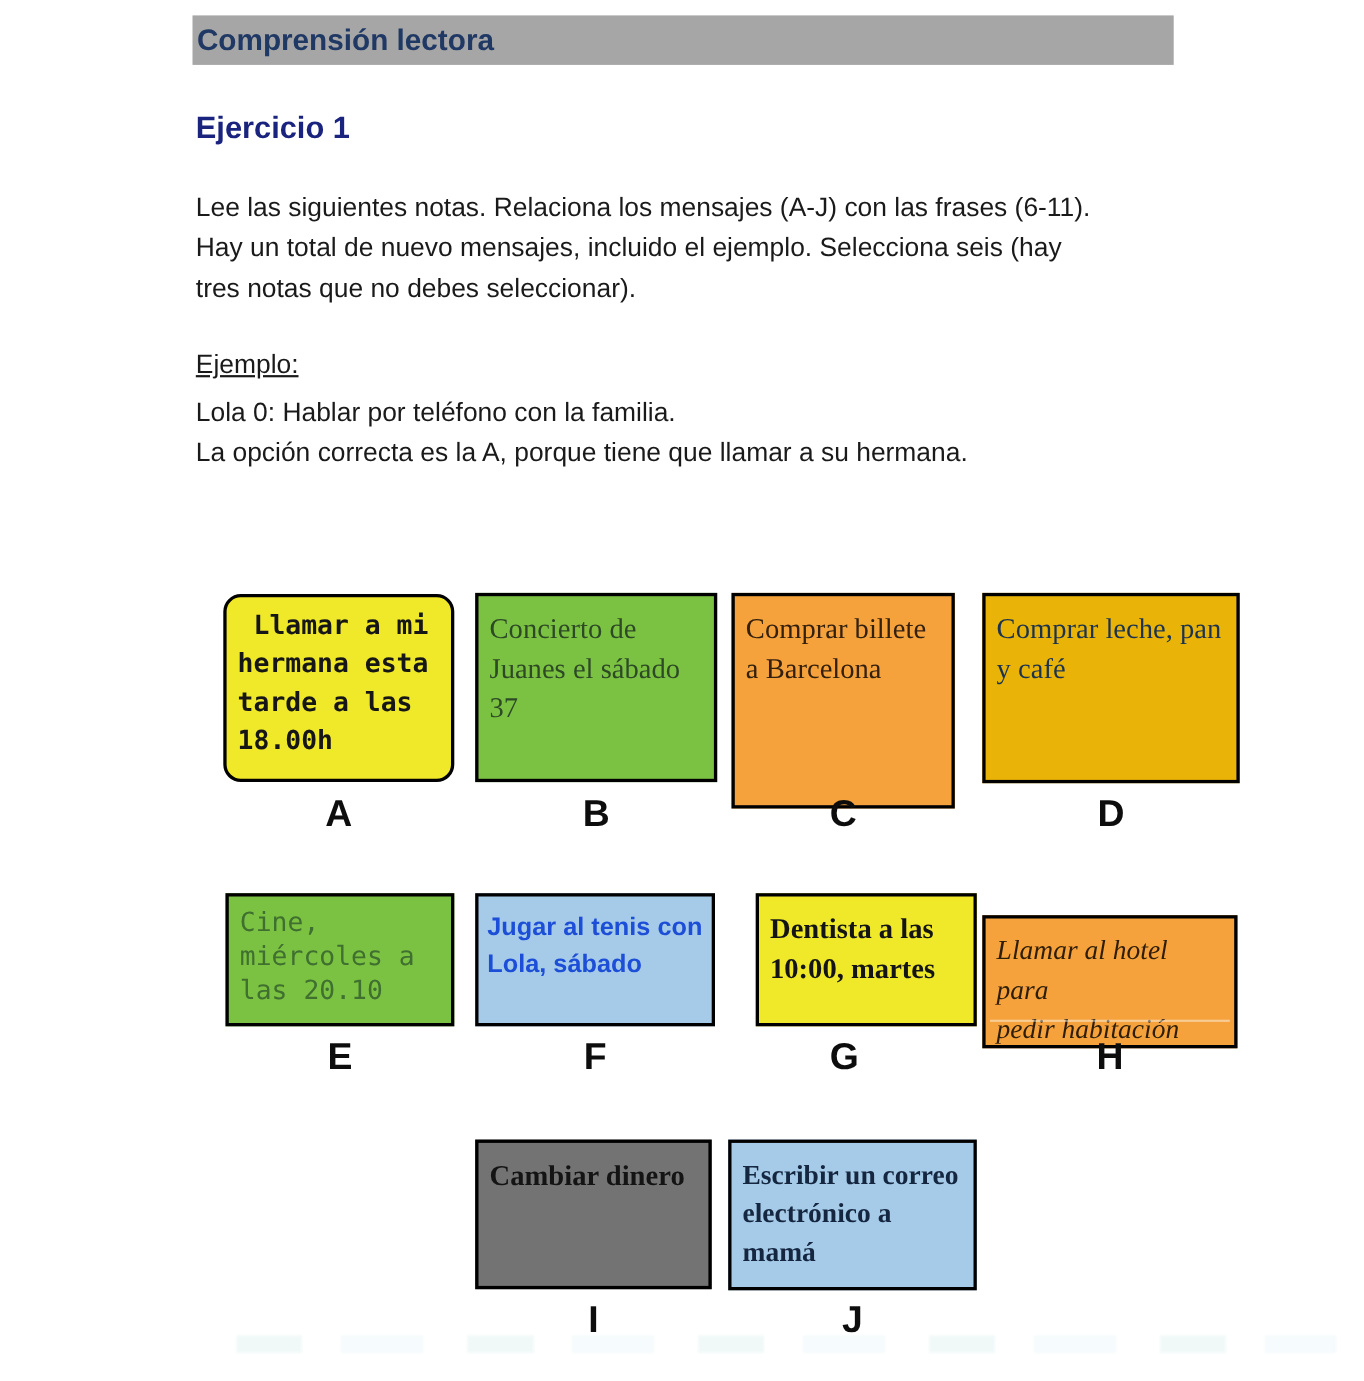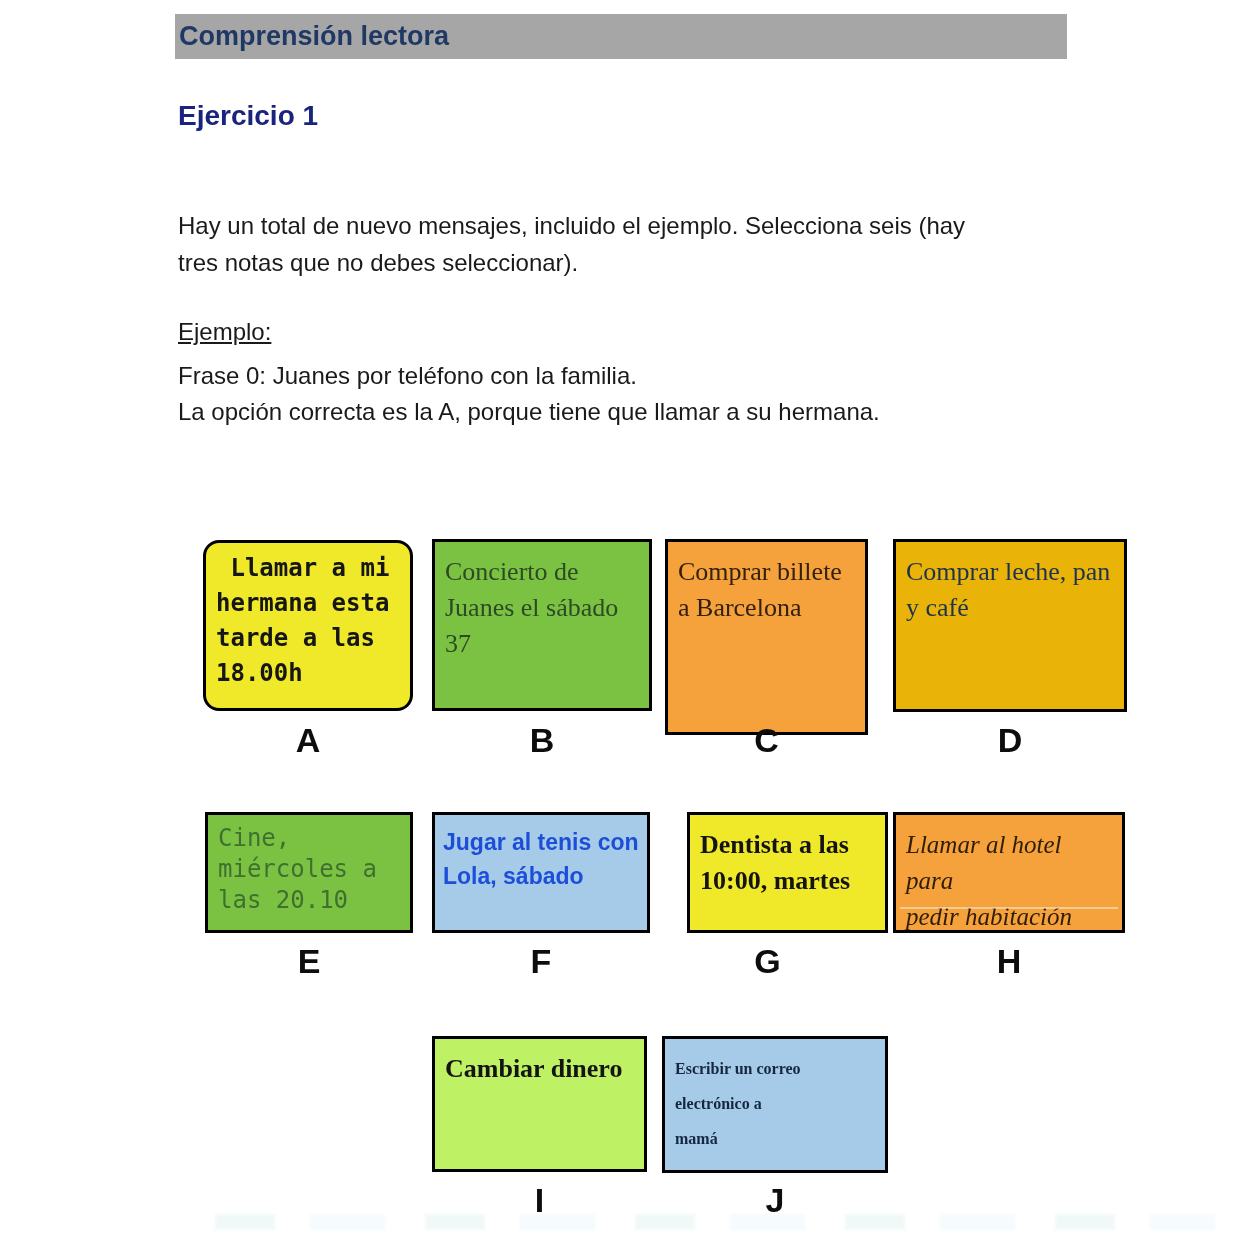--- a/index.html
+++ b/index.html
@@ -36,21 +36,21 @@
   
   .cA{left:203px;top:540px;width:210px;height:171px;}
   .cB{left:432px;top:539px;width:220px;height:172px;}
   .cC{left:665px;top:539px;width:203px;height:196px;}
   .cD{left:893px;top:539px;width:234px;height:173px;}
   .cE{left:205px;top:812px;width:208px;height:121px;}
   .cF{left:432px;top:812px;width:218px;height:121px;}
   .cG{left:667px;top:812px;width:201px;height:121px;margin-left:20px;}
   .cH{left:893px;top:812px;width:232px;height:121px;}
   .cI{left:432px;top:1036px;width:215px;height:136px;}
-  .cJ{left:662px;top:1036px;width:226px;height:137px;font-size:16px;line-height:35px;}
+  .cJ{left:662px;top:1036px;width:226px;height:137px;font-size:25px;line-height:35px;}
   .cH::after{content:"";position:absolute;left:4px;right:4px;top:92px;height:2px;background:rgba(255,255,255,0.45);}
   
   .card-label{
     position:absolute;text-align:center;font-size:34px;font-weight:bold;color:#0d0d0d;
     font-family:"Liberation Sans",sans-serif;line-height:41px;
   }
   .lA{left:203px;top:720px;width:210px;}
   .lB{left:432px;top:720px;width:220px;}
   .lC{left:665px;top:720px;width:203px;}
   .lD{left:893px;top:720px;width:234px;}
@@ -74,25 +74,26 @@
 <body>
 
 <div class="page">
 
   <div class="header-bar" style="background-color: rgb(166, 166, 166);">
     <span style="color: rgb(31, 56, 100);">Comprensión lectora</span>
   </div>
 
   <div class="exercise-title" style="color: rgb(26, 35, 126);">Ejercicio 1</div>
 
+  <div class="instr instr-1">Lee las siguientes notas. Relaciona los mensajes (A-J) con las frases (6-11).</div>
   <div class="instr instr-2">Hay un total de nuevo mensajes, incluido el ejemplo. Selecciona seis (hay</div>
   <div class="instr instr-3">tres notas que no debes seleccionar).</div>
 
   <div class="example-label">Ejemplo:</div>
-  <div class="example-line1">Frase 0: Juanes por teléfono con la familia.</div>
+  <div class="example-line1">Lola 0: Hablar por teléfono con la familia.</div>
   <div class="example-line2">La opción correcta es la A, porque tiene que llamar a su hermana.</div>
 
   <div class="card cA f-monob" style="background-color: rgb(240, 233, 42); color: rgb(22, 22, 22);"> Llamar a mi
 hermana esta
 tarde a las
 18.00h</div>
   <div class="card cB f-serif" style="background-color: rgb(124, 194, 66); color: rgb(45, 74, 38);">Concierto de
 Juanes el sábado
 37</div>
   <div class="card cC f-serif" style="background-color: rgb(245, 162, 60); color: rgb(51, 32, 14);">Comprar billete
@@ -104,28 +105,28 @@
   <div class="card-label lC">C</div>
   <div class="card-label lD">D</div>
 
   <div class="card cE f-mono" style="background-color: rgb(124, 194, 66); color: rgb(63, 112, 48);">Cine,
 miércoles a
 las 20.10</div>
   <div class="card cF f-sans" style="background-color: rgb(166, 203, 232); color: #1d4ed8;">Jugar al tenis con
 Lola, sábado</div>
   <div class="card cG f-serifb" style="background-color: rgb(240, 233, 42); color: rgb(20, 20, 20);">Dentista a las
 10:00, martes</div>
-  <div class="card cH f-serifi" style="background-color: rgb(245, 162, 60); color: rgb(46, 29, 8);">Llamar al hotel para
+  <div class="card cH f-serifi" style="background-color: rgb(245, 162, 60); color: rgb(46, 29, 8); margin-top: 20px;">Llamar al hotel para
 pedir habitación</div>
   <div class="card-label lE">E</div>
   <div class="card-label lF">F</div>
   <div class="card-label lG">G</div>
   <div class="card-label lH">H</div>
 
-  <div class="card cI f-serifb" style="background-color: #bef264; color: rgb(20, 20, 20);">Cambiar dinero</div>
+  <div class="card cI f-serifb" style="background-color: #737373; color: rgb(20, 20, 20);">Cambiar dinero</div>
   <div class="card cJ f-serifb" style="background-color: rgb(166, 203, 232); color: rgb(21, 39, 64);">Escribir un correo
 electrónico a
 mamá</div>
   <div class="card-label lI">I</div>
   <div class="card-label lJ">J</div>
 
   <div class="scan-artifact"></div>
 
 </div>
 

